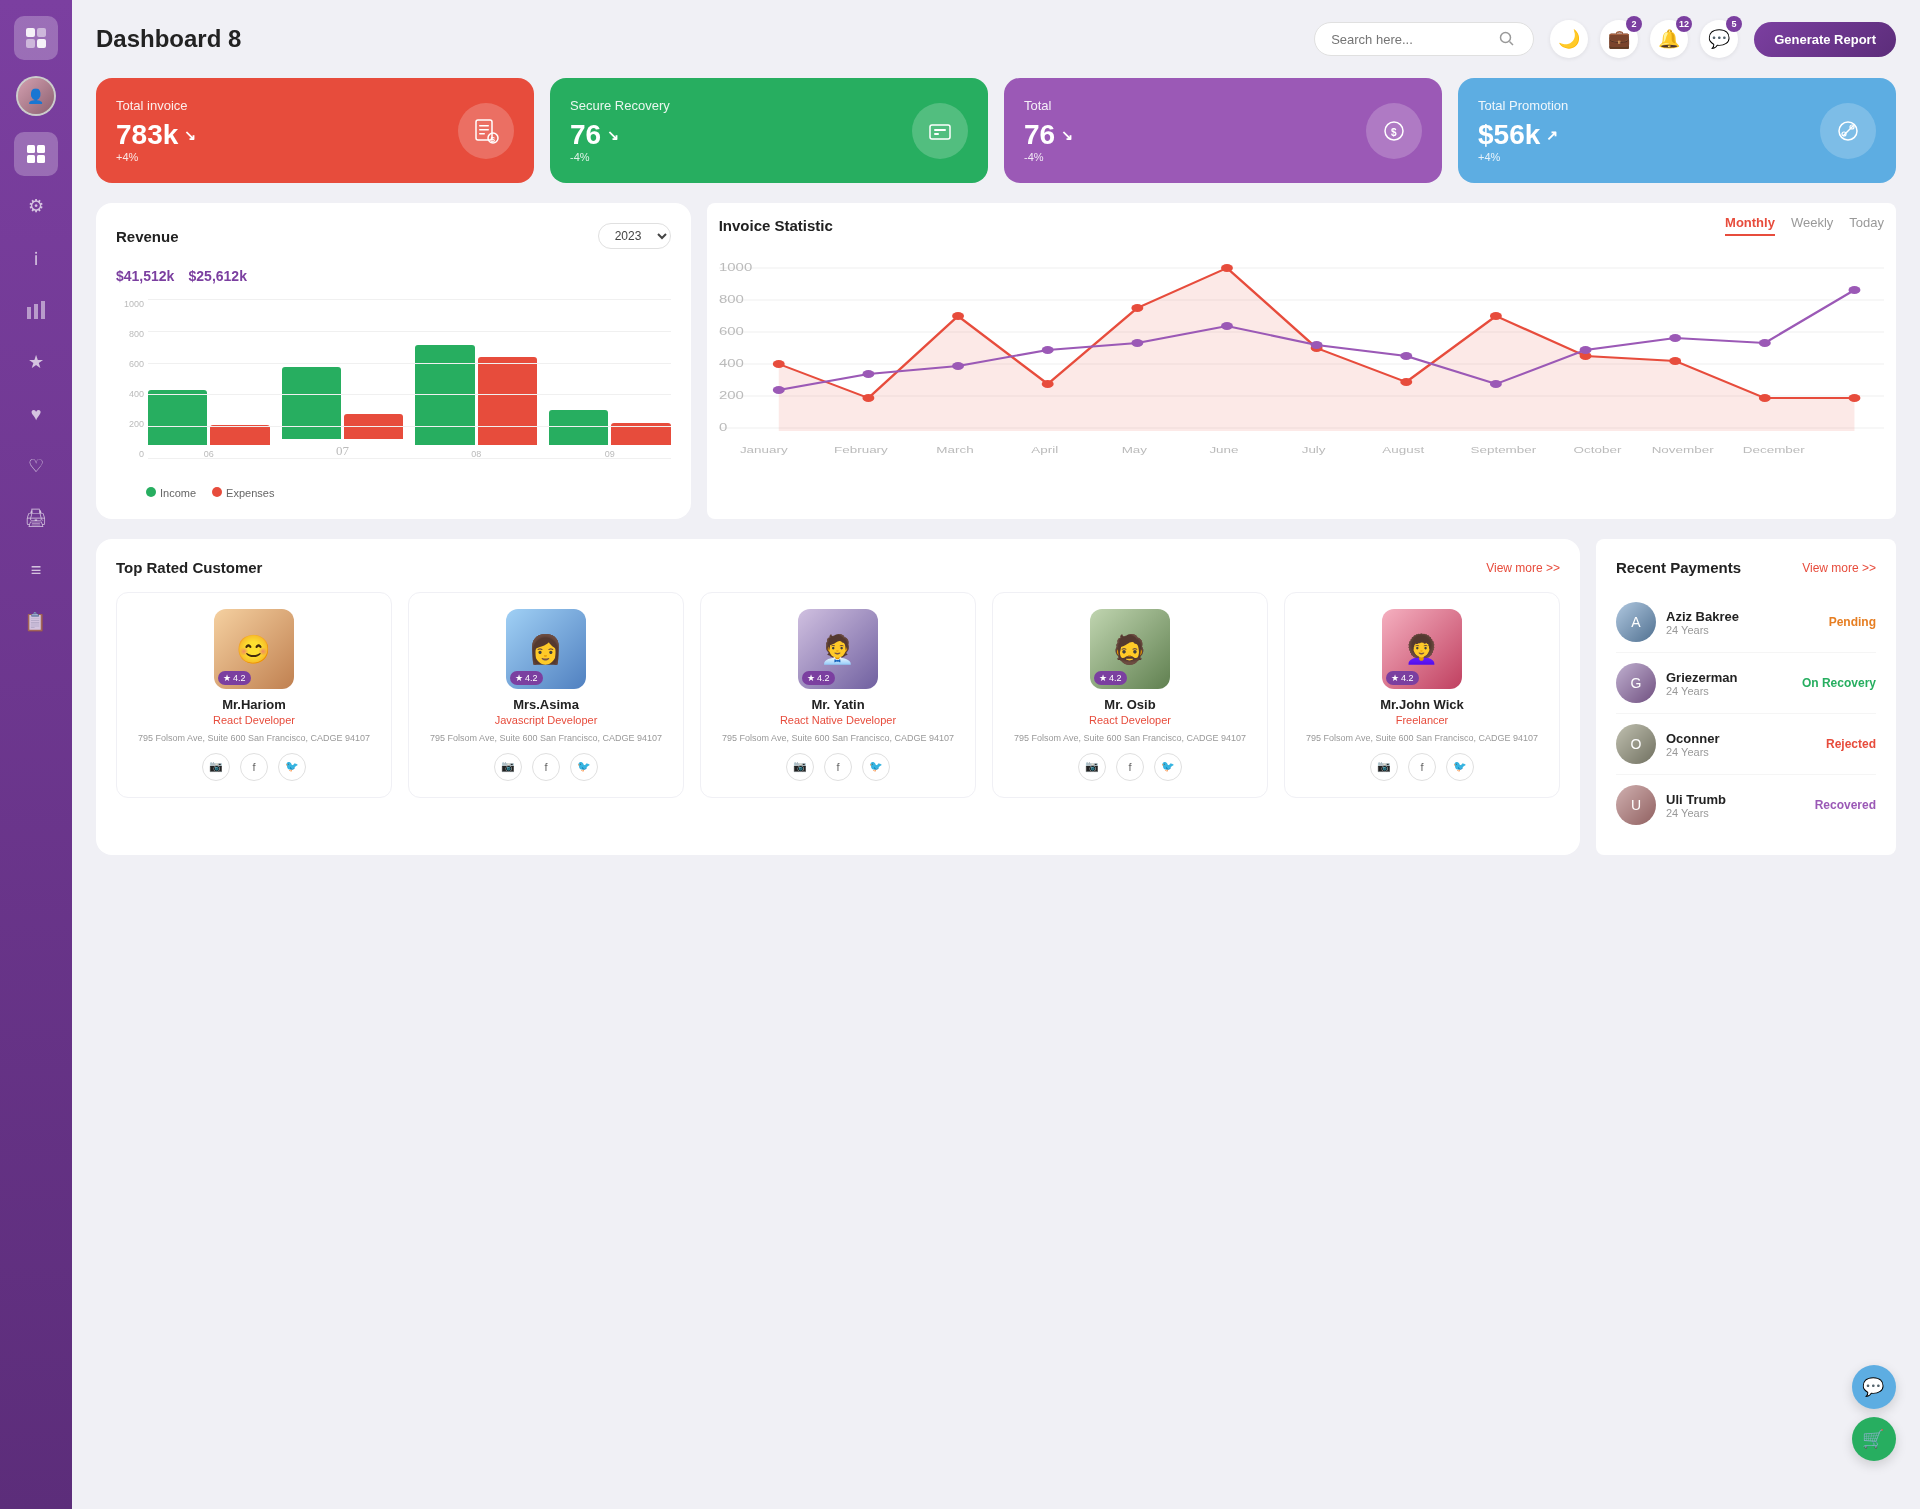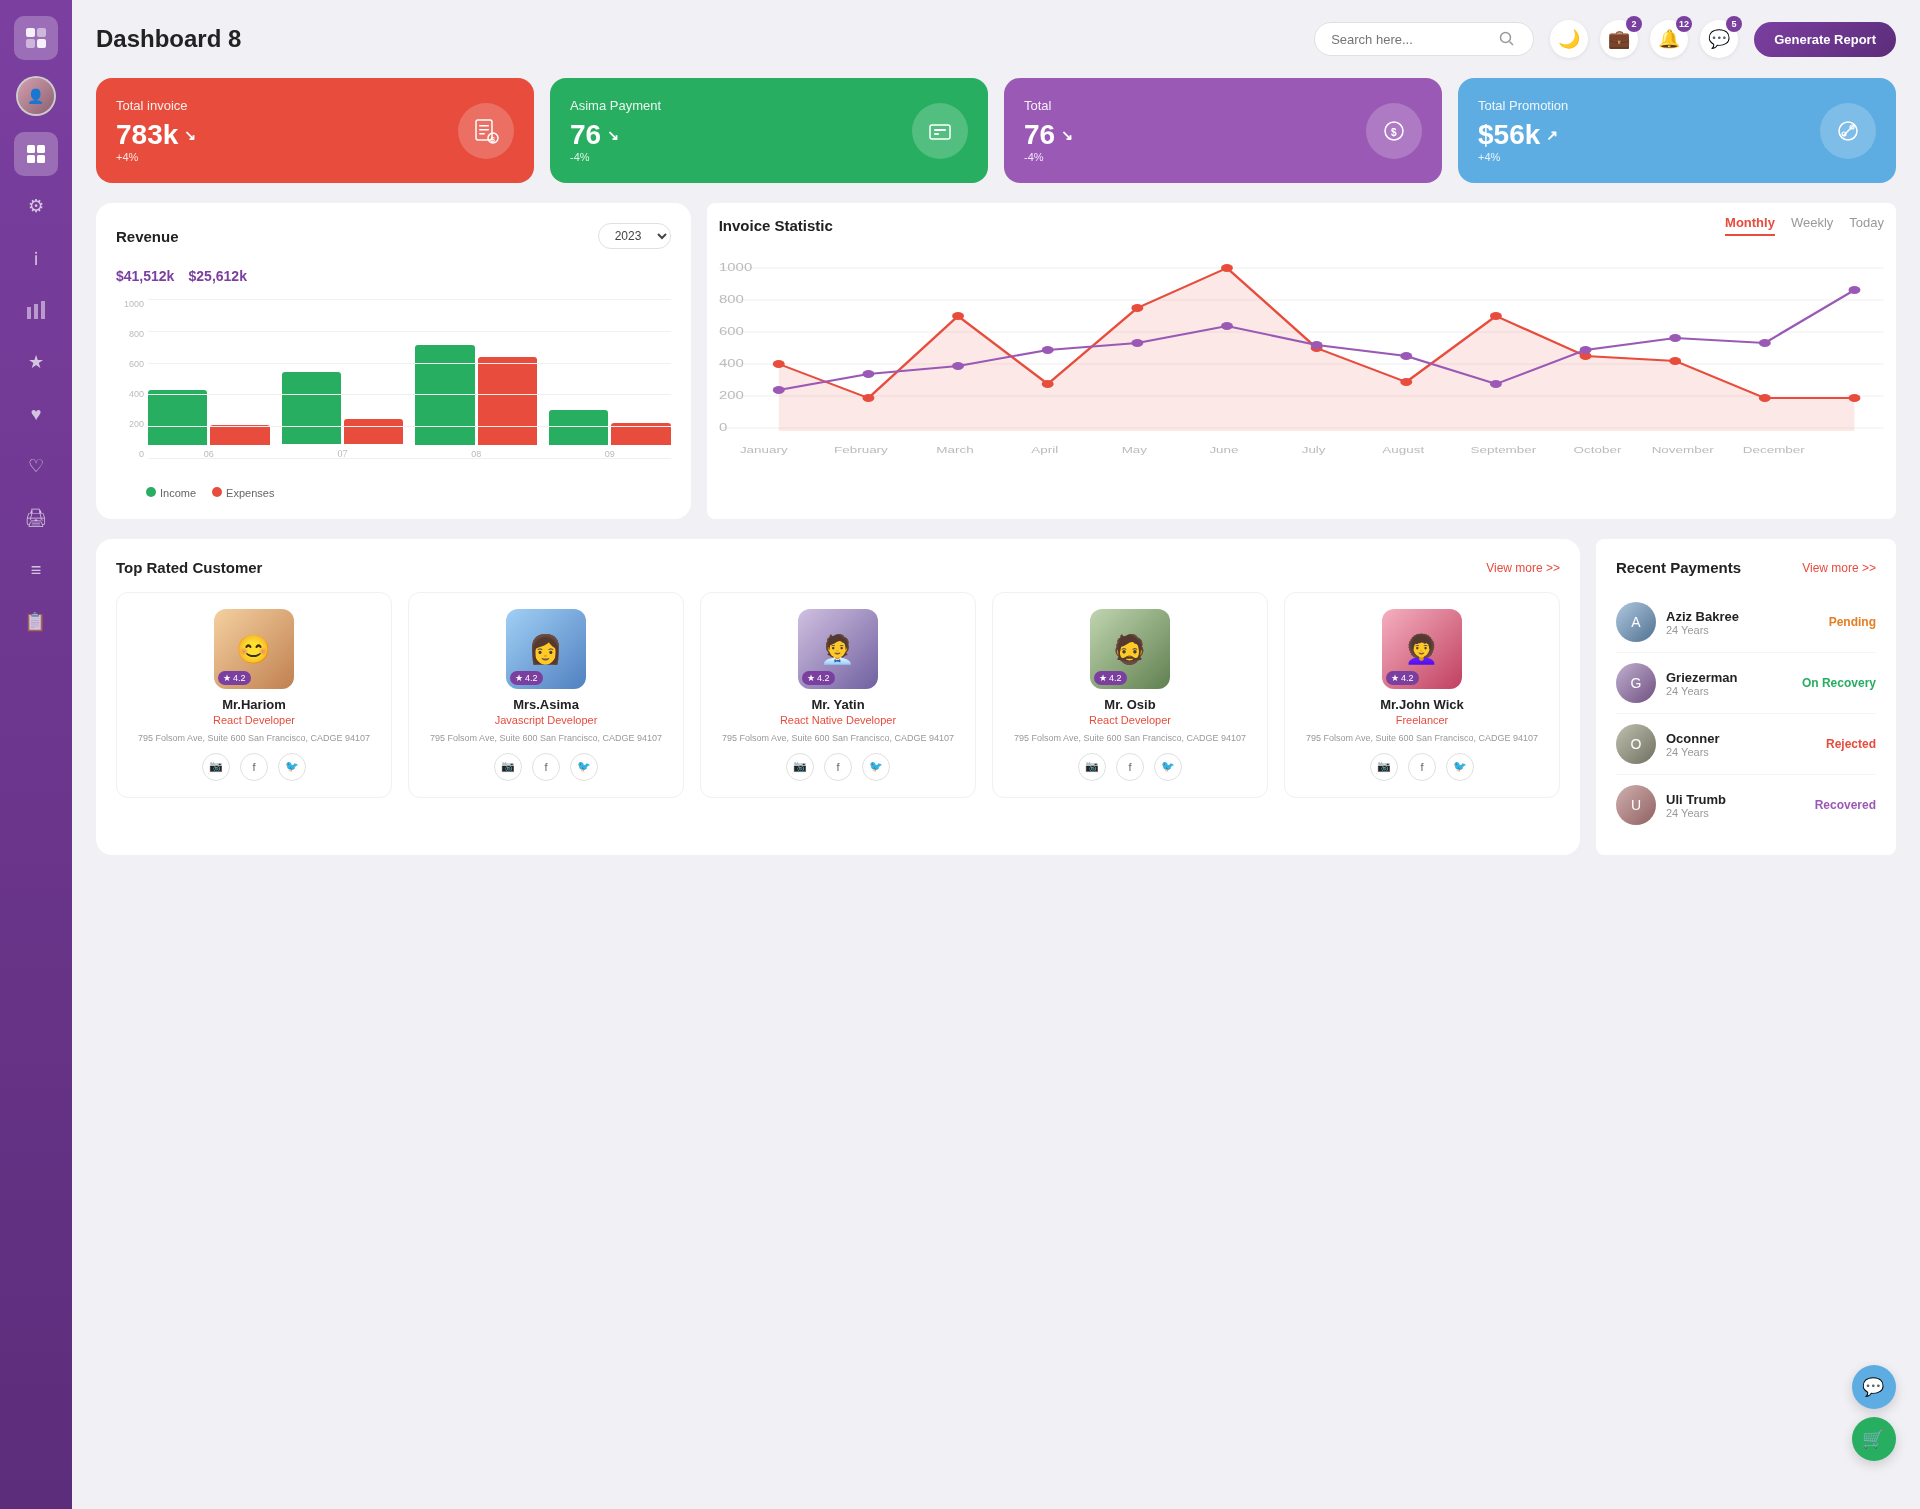--- a/index.html
+++ b/index.html
@@ -415,21 +415,21 @@
           <rect x="7" y="8" width="10" height="1.5" rx="0.75" fill="white"></rect>
           <rect x="7" y="12" width="10" height="1.5" rx="0.75" fill="white"></rect>
           <rect x="7" y="16" width="6" height="1.5" rx="0.75" fill="white"></rect>
           <circle cx="21" cy="21" r="5" stroke="white" stroke-width="1.5" fill="none"></circle>
           <text x="18.5" y="25" fill="white" font-size="8" font-weight="bold">$</text>
         </svg>
       </div>
     </div>
     <div class="stat-card green">
       <div class="stat-card-info">
-        <div class="stat-card-label">Asima Payment</div>
+        <div class="stat-card-label">Secure Recovery</div>
         <div class="stat-card-value">
           <span>76</span>
           <span class="trend-down">↘</span>
         </div>
         <div class="stat-card-change">-4%</div>
       </div>
       <div class="stat-card-icon">
         <svg width="28" height="28" viewBox="0 0 28 28" fill="none">
           <rect x="4" y="8" width="20" height="14" rx="2" stroke="white" stroke-width="1.5" fill="none"></rect>
           <rect x="8" y="12" width="12" height="2" rx="1" fill="white"></rect>
@@ -514,21 +514,21 @@
               <div style="flex:1;height:55px;background:#27ae60;border-radius:3px 3px 0 0;"></div>
               <div style="flex:1;height:20px;background:#e74c3c;border-radius:3px 3px 0 0;"></div>
             </div>
             <div style="font-size:9px;color:#bbb;margin-top:4px;">06</div>
           </div>
           <div style="flex:1;display:flex;flex-direction:column;justify-content:flex-end;height:100%;align-items:center;">
             <div style="display:flex;gap:3px;align-items:flex-end;width:100%;">
               <div style="flex:1;height:72px;background:#27ae60;border-radius:3px 3px 0 0;"></div>
               <div style="flex:1;height:25px;background:#e74c3c;border-radius:3px 3px 0 0;"></div>
             </div>
-            <div style="font-size:10px;color:#bbb;margin-top:4px;font-family:Liberation Serif, serif;">07</div>
+            <div style="font-size:13px;color:#bbb;margin-top:4px;font-family:Liberation Serif, serif;">07</div>
           </div>
           <div style="flex:1;display:flex;flex-direction:column;justify-content:flex-end;height:100%;align-items:center;">
             <div style="display:flex;gap:3px;align-items:flex-end;width:100%;">
               <div style="flex:1;height:100px;background:#27ae60;border-radius:3px 3px 0 0;"></div>
               <div style="flex:1;height:88px;background:#e74c3c;border-radius:3px 3px 0 0;"></div>
             </div>
             <div style="font-size:9px;color:#bbb;margin-top:4px;">08</div>
           </div>
           <div style="flex:1;display:flex;flex-direction:column;justify-content:flex-end;height:100%;align-items:center;">
             <div style="display:flex;gap:3px;align-items:flex-end;width:100%;">

